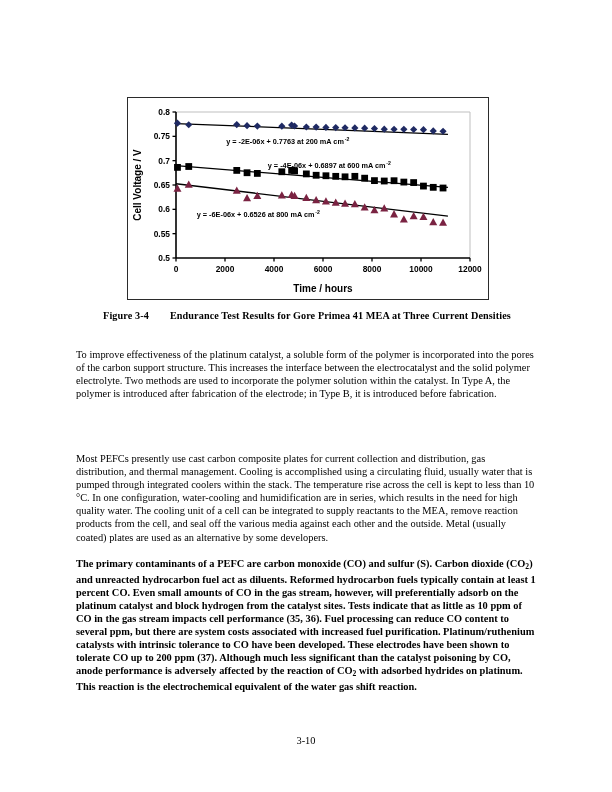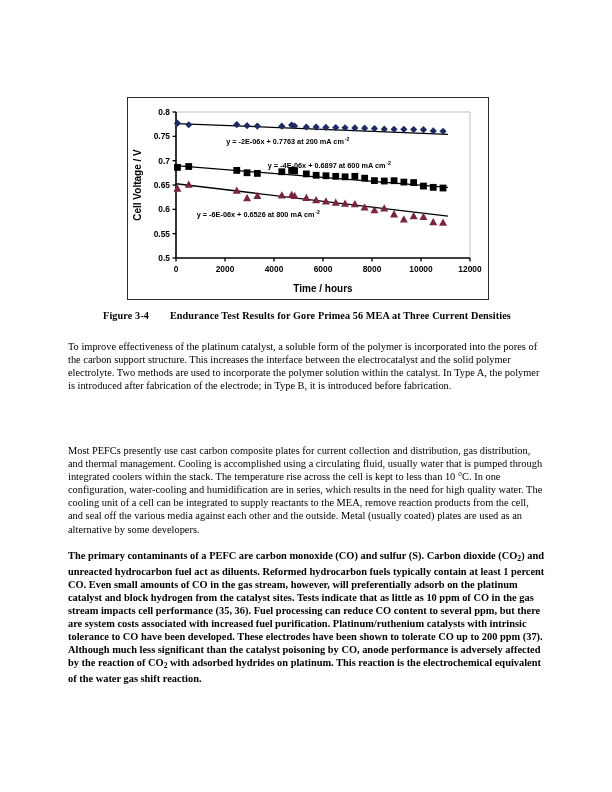--- a/index.html
+++ b/index.html
@@ -58,21 +58,21 @@
     font-family: "Liberation Serif", serif;
     font-size: 10.4px;
     line-height: 13.1px;
     text-align: left;
   }
   #para-1 { top: 340px; }
   #para-2 { top: 444px; }
   #para-3 { top: 549px; font-weight: bold; }
 
   .body-text p {
-    margin: 0;
+    margin: 8px;
   }
   sub {
     font-size: 73%;
     vertical-align: -0.22em;
   }
 
   
   .page-footer {
     position: absolute;
     left: 0;
@@ -231,29 +231,30 @@
         <text x="157.025" y="45.87666666666665" text-anchor="middle" class="eq-label">y = -2E-06x + 0.7763 at 200 mA cm</text>
         <text x="216.71562500000002" y="42.77666666666665" text-anchor="start" class="eq-sup">-2</text>
         <text x="198.67499999999998" y="70.21000000000002" text-anchor="middle" class="eq-label">y = -4E-06x + 0.6897 at 600 mA cm</text>
         <text x="258.36562499999997" y="67.11000000000003" text-anchor="start" class="eq-sup">-2</text>
         <text x="127.625" y="118.87666666666667" text-anchor="middle" class="eq-label">y = -6E-06x + 0.6526 at 800 mA cm</text>
         <text x="187.315625" y="115.77666666666667" text-anchor="start" class="eq-sup">-2</text>
       </svg>
   </div>
 
   <div class="figure-caption">
-    <span class="figlabel">Figure 3-4</span><span>Endurance Test Results for Gore Primea 56 MEA at Three Current Densities</span>
+    <span class="figlabel">Figure 3-4</span><span>Endurance Test Results for Gore Primea 41 MEA at Three Current Densities</span>
   </div>
 
   <div class="body-text" id="para-1">
     <p>To improve effectiveness of the platinum catalyst, a soluble form of the polymer is incorporated into the pores of the carbon support structure.  This increases the interface between the electrocatalyst and the solid polymer electrolyte.  Two methods are used to incorporate the polymer solution within the catalyst.  In Type A, the polymer is introduced after fabrication of the electrode; in Type B, it is introduced before fabrication.</p>
   </div>
 
   <div class="body-text" id="para-2">
     <p>Most PEFCs presently use cast carbon composite  plates for current collection and distribution, gas distribution, and thermal management.  Cooling is accomplished using a circulating fluid, usually water that is pumped through integrated coolers within the stack.  The temperature rise across the cell is kept to less than 10 °C.  In one configuration, water-cooling and humidification are in series, which results in the need for high quality water.  The cooling unit of a cell can be integrated to supply reactants to the MEA, remove reaction products from the cell, and seal off the various media against each other and the outside. Metal (usually coated) plates are used as an alternative by some developers.</p>
   </div>
 
   <div class="body-text" id="para-3">
     <p>The primary contaminants of a PEFC are carbon monoxide (CO) and sulfur (S).  Carbon dioxide (CO<sub>2</sub>) and unreacted hydrocarbon fuel act as diluents.  Reformed hydrocarbon fuels typically contain at least 1 percent CO.  Even small amounts of CO in the gas stream, however, will preferentially adsorb on the platinum catalyst and block hydrogen from the catalyst sites.  Tests indicate that as little as 10 ppm of CO in the gas stream impacts cell performance (35, 36).  Fuel processing can reduce CO content to several ppm, but there are system costs associated with increased fuel purification.  Platinum/ruthenium catalysts with intrinsic tolerance to CO have been developed.  These electrodes have been shown to tolerate CO up to 200 ppm (37).  Although much less significant than the catalyst poisoning by CO, anode performance is adversely affected by the reaction of CO<sub>2</sub> with adsorbed hydrides on platinum.  This reaction is the electrochemical equivalent of the water gas shift reaction.</p>
   </div>
 
+  <div class="page-footer">3-10</div>
 
 </div>
 
 </body></html>

